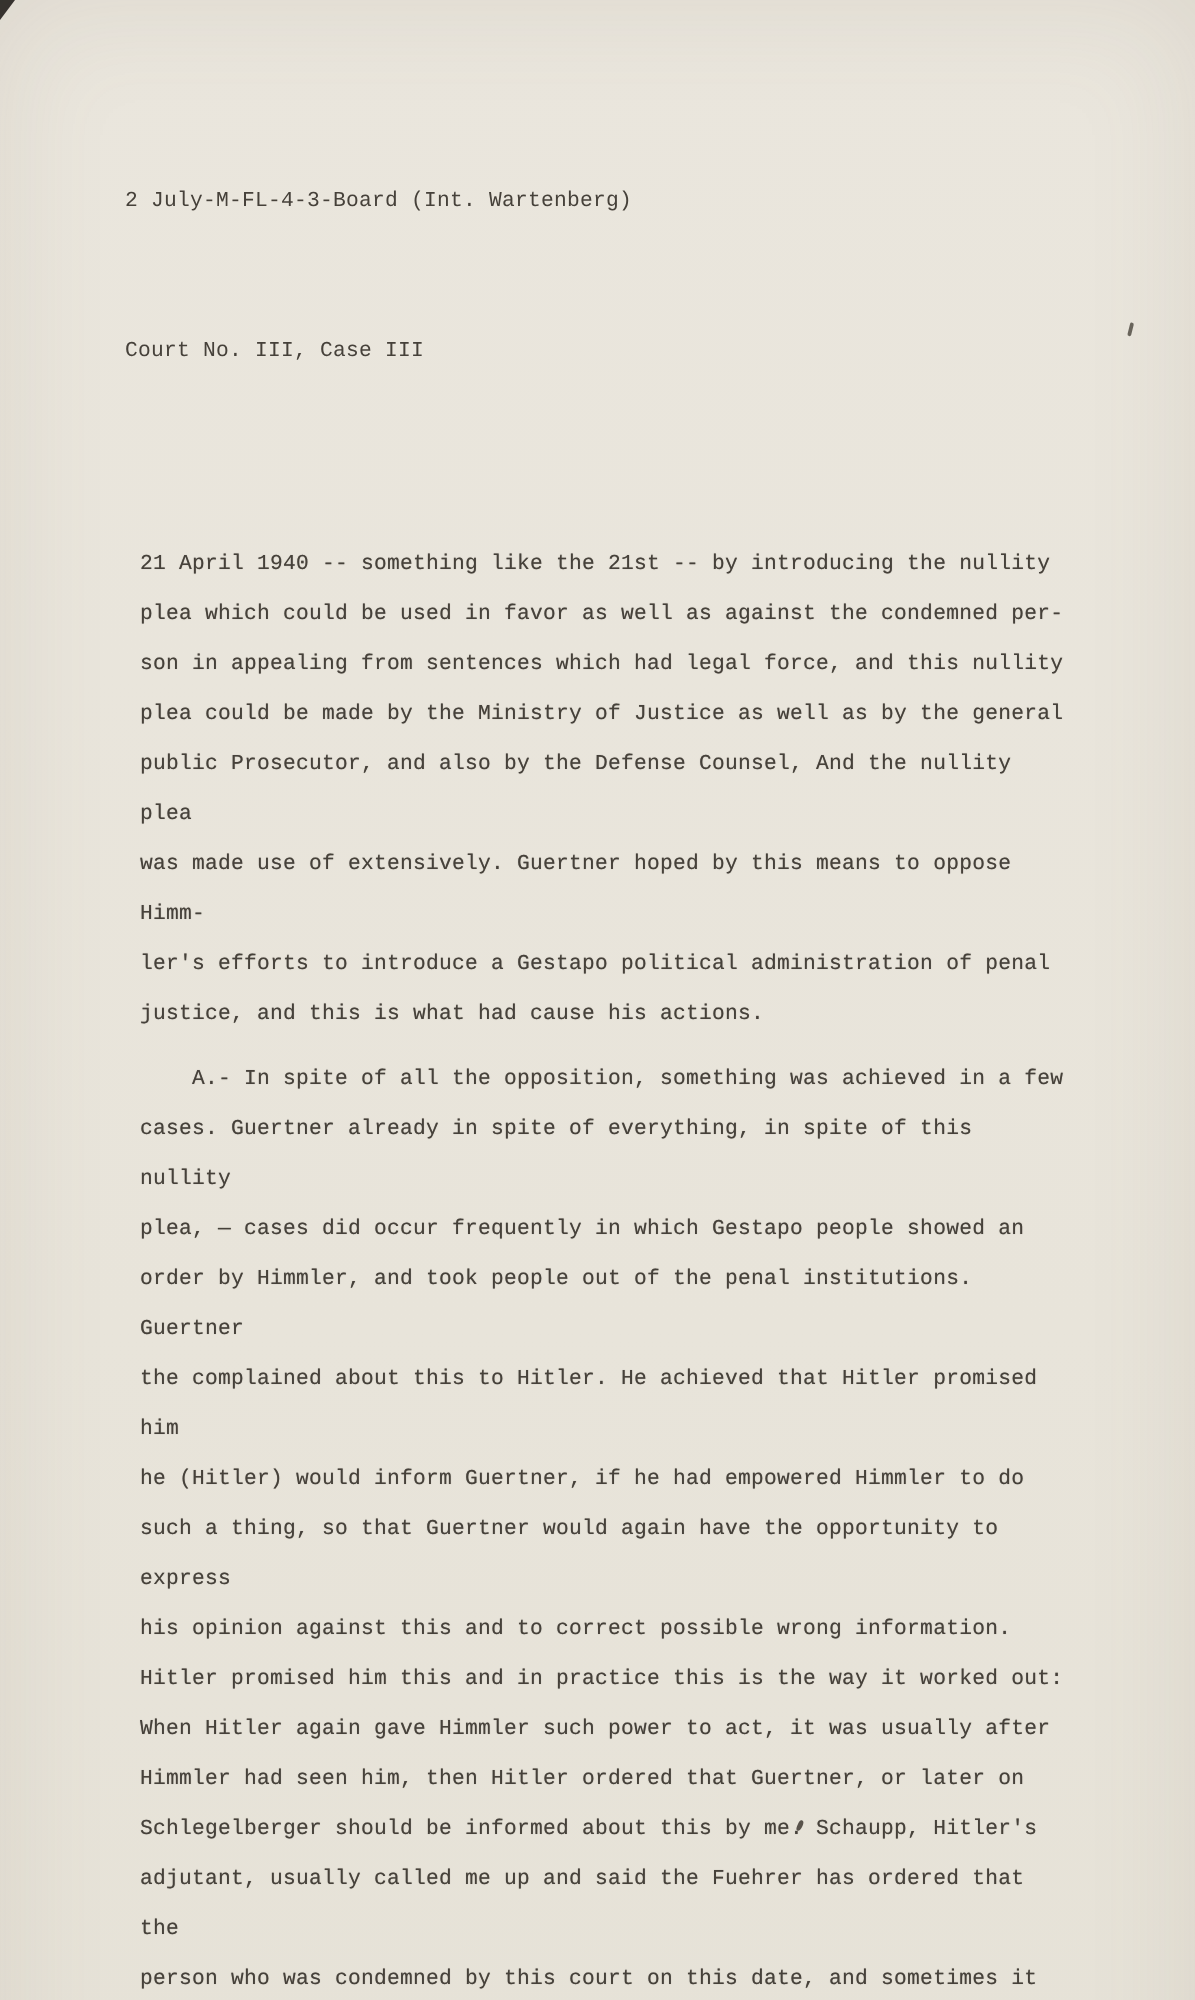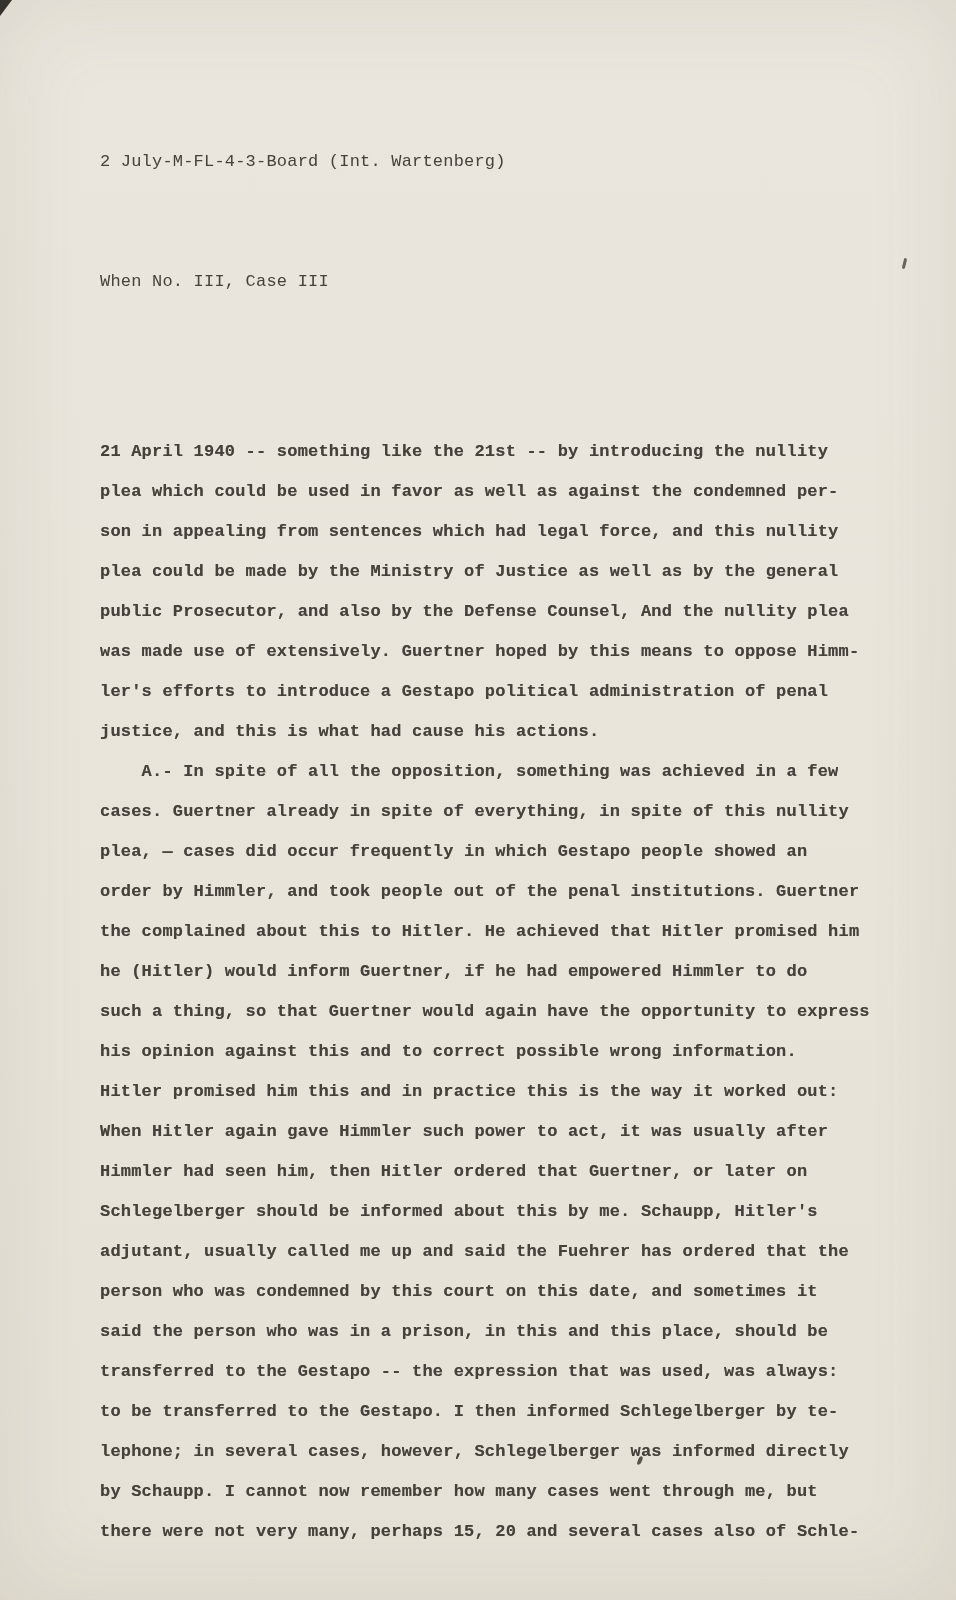--- a/index.html
+++ b/index.html
@@ -39,24 +39,23 @@
   .doc-body {
     padding: 0 86px 0 100px;
     margin-top: 50px;
     font-size: 17px;
     line-height: 40px;
     letter-spacing: 0.2px;
   }
 
   .doc-body p {
     white-space: pre-wrap;
-    margin: 0;
+    margin: 12px;
     
     text-shadow: 0 0 0.6px rgba(70,65,58,0.55);
-    font-weight: bold;
   }
 
   
   .artifact-corner {
     position: absolute;
     top: 0;
     left: 0;
     width: 0;
     height: 0;
     border-top: 16px solid #1c1a17;
@@ -90,21 +89,21 @@
 <body>
 
 <div class="page">
 
   <div class="artifact-corner"></div>
   <div class="artifact-speck-right"></div>
   <div class="artifact-comma"></div>
 
   <header class="doc-header">
     <div>2 July-M-FL-4-3-Board (Int. Wartenberg)</div>
-    <div>When No. III, Case III</div>
+    <div>Court No. III, Case III</div>
   </header>
 
   <main class="doc-body">
     <p>21 April 1940 -- something like the 21st -- by introducing the nullity
 plea which could be used in favor as well as against the condemned per-
 son in appealing from sentences which had legal force, and this nullity
 plea could be made by the Ministry of Justice as well as by the general
 public Prosecutor, and also by the Defense Counsel, And the nullity plea
 was made use of extensively. Guertner hoped by this means to oppose Himm-
 ler's efforts to introduce a Gestapo political administration of penal

